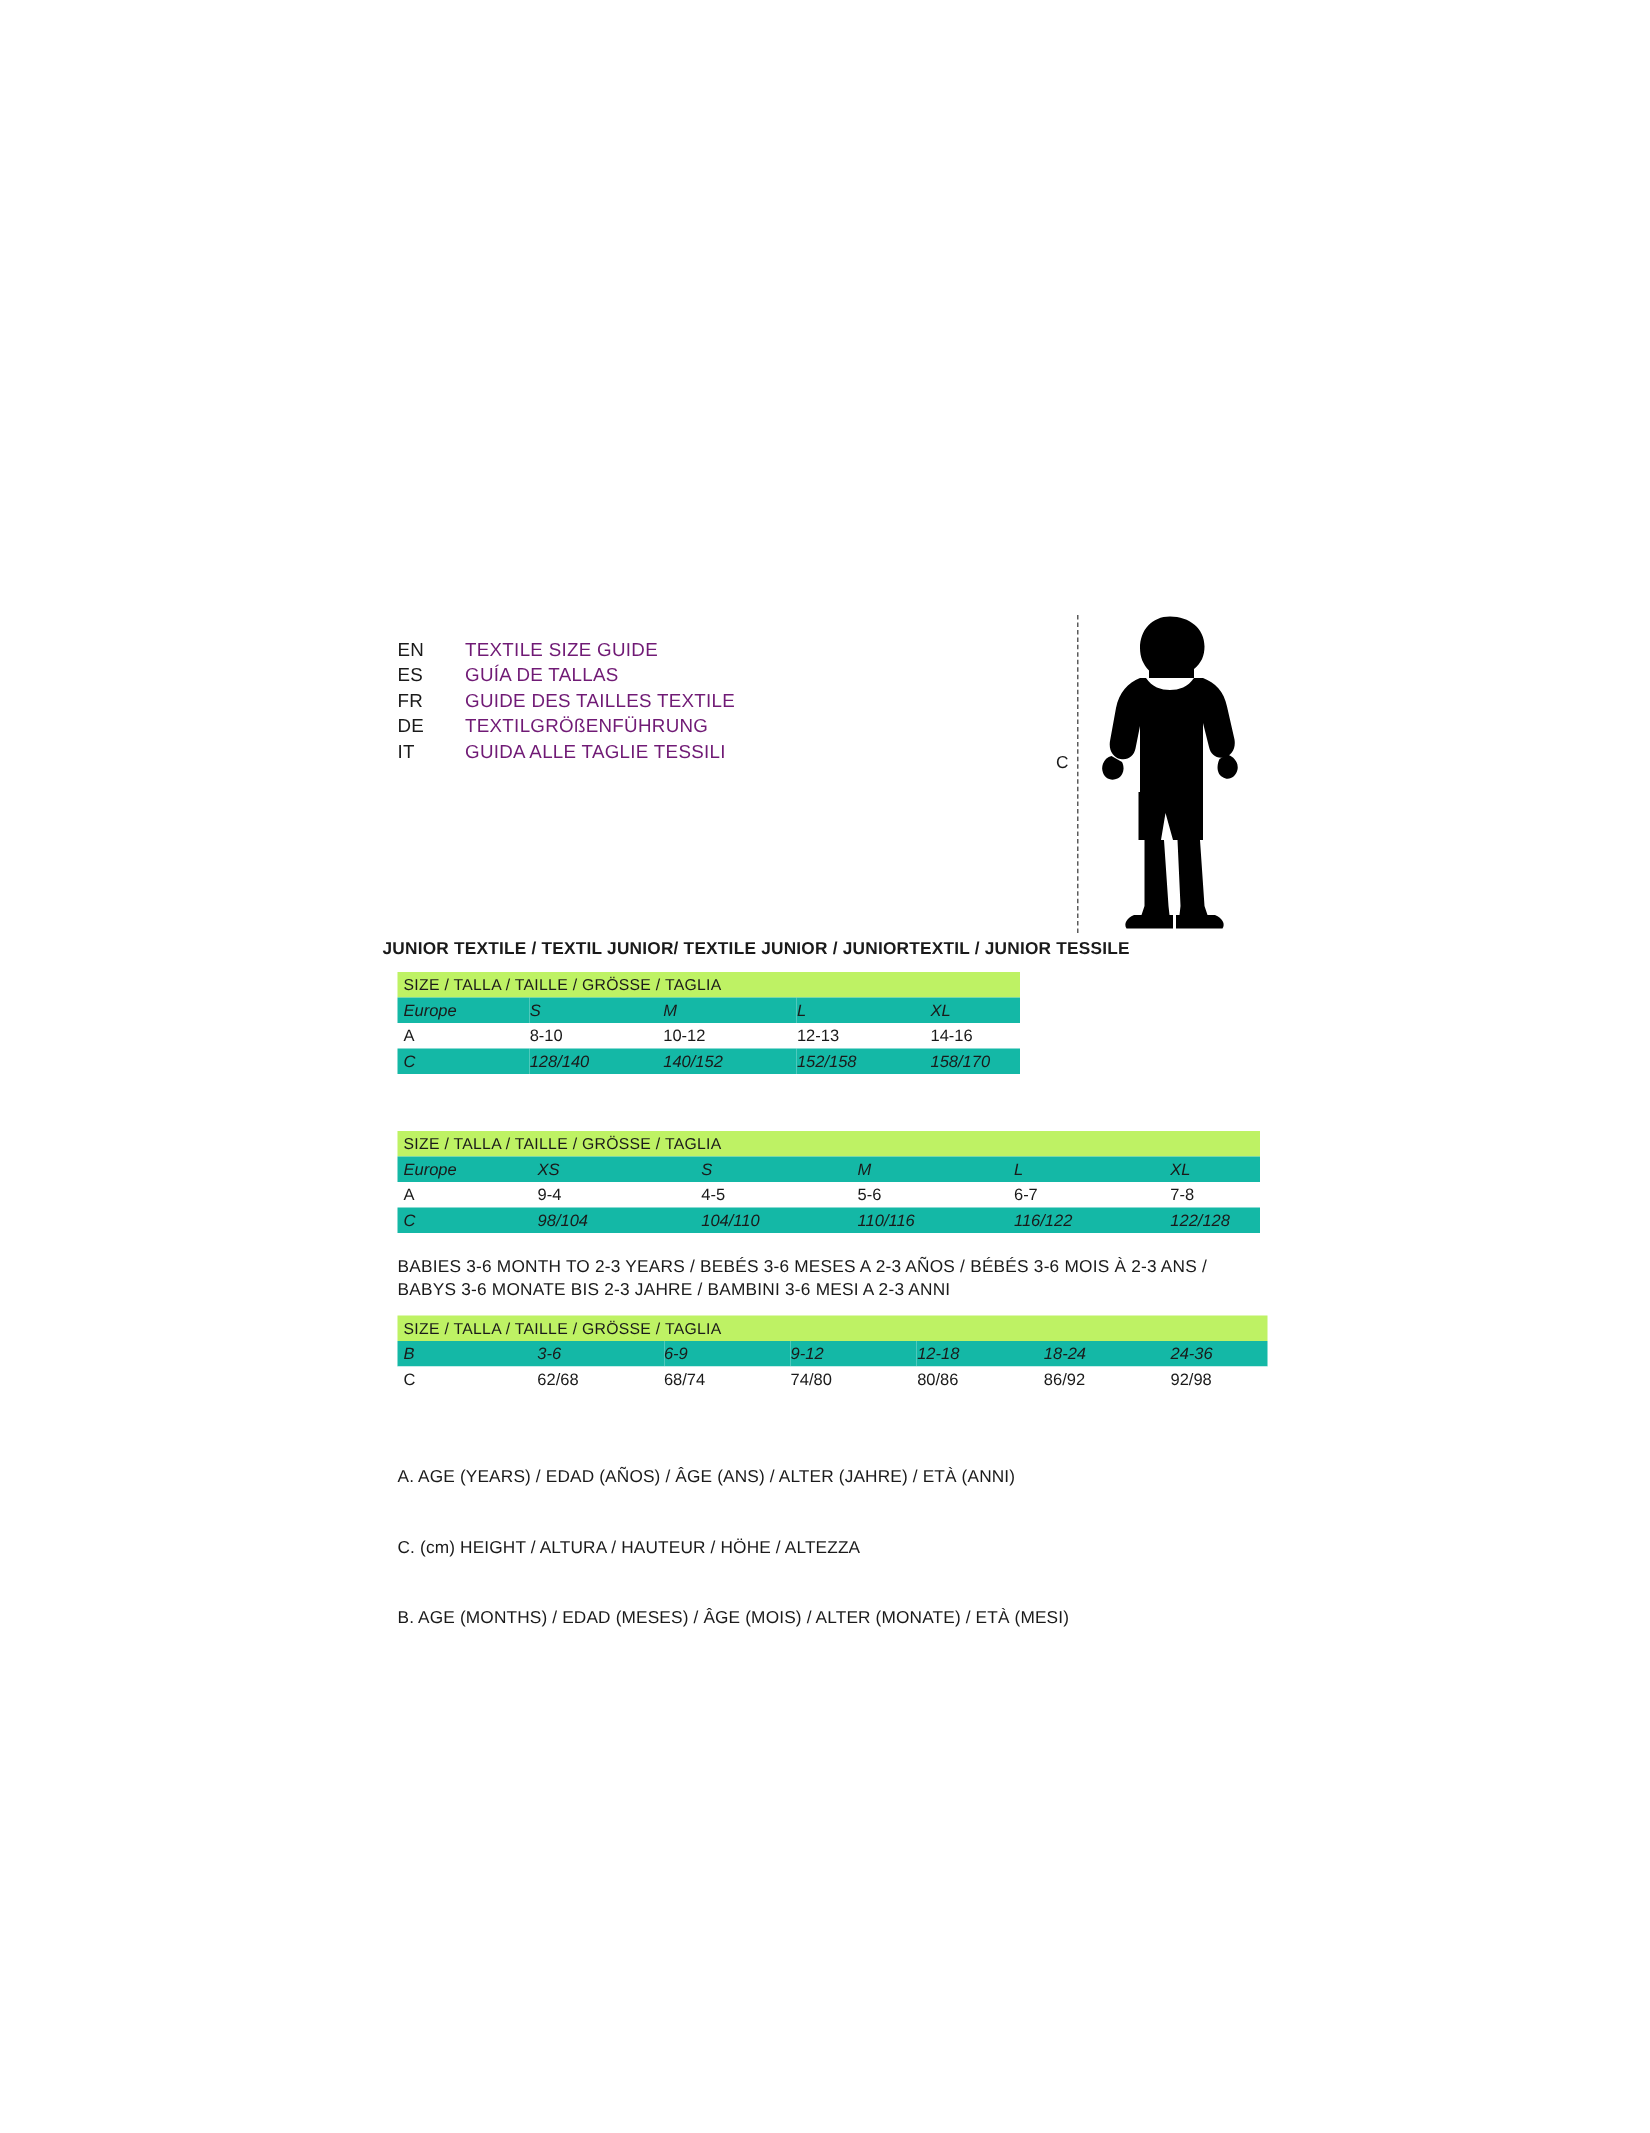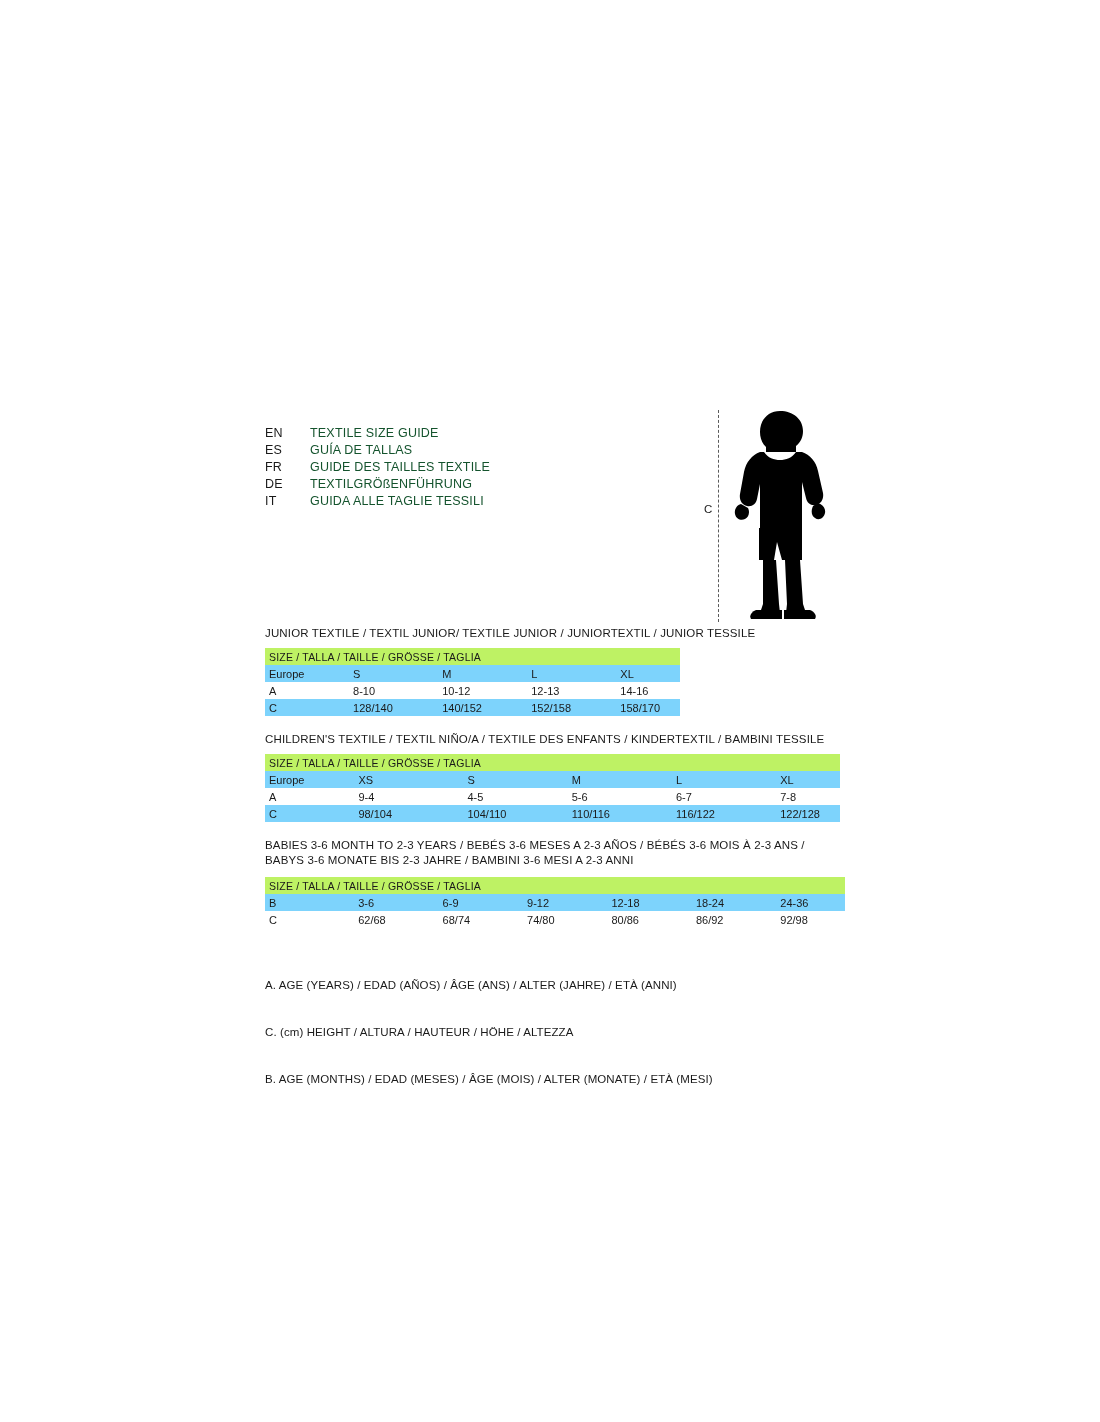--- a/index.html
+++ b/index.html
@@ -40,21 +40,21 @@
     white-space: nowrap;
   }
   .lang-code {
     width: 45px;
     flex: 0 0 45px;
     font-size: 12.5px;
     color: #1a1a1a;
   }
   .lang-text {
     font-size: 12.5px;
-    color: #14532d;
+    color: #701a75;
   }
 
   
   .figure-wrap {
     position: absolute;
     left: 700px;
     top: 408px;
     width: 180px;
     height: 225px;
   }
@@ -102,21 +102,22 @@
     vertical-align: middle;
     white-space: nowrap;
   }
   .hdr-row td {
     background: #bef264;
     font-size: 10.5px;
     letter-spacing: 0.2px;
     height: 16px;
   }
   .row-alt td {
-    background: #7dd3fc;
+    background: #14b8a6;
+    font-style: italic;
   }
   .row-plain td {
     background: #ffffff;
   }
   .cell-label {
     padding-left: 4px !important;
   }
   .cell-val {
     text-align: left;
   }
@@ -180,21 +181,21 @@
         <path d="M33 152 L33 196 L30 205 L50 205 L49 196 L46 152 Z"></path>
 
         <path d="M55 152 L57 196 L56 205 L76 205 L73 196 L70 152 Z"></path>
 
         <path d="M26 202 C21 204 19 208 21 211 L52 211 L52 202 Z"></path>
         <path d="M54 202 L54 211 L85 211 C87 208 85 204 80 202 Z"></path>
       </g>
     </svg>
   </div>
 
-  <div class="section-title" style="left:265px; top:626px;">JUNIOR TEXTILE / TEXTIL JUNIOR/ TEXTILE JUNIOR / JUNIORTEXTIL / JUNIOR TESSILE</div>
+  <div class="section-title" style="left:255px; top:626px;font-weight:bold;">JUNIOR TEXTILE / TEXTIL JUNIOR/ TEXTILE JUNIOR / JUNIORTEXTIL / JUNIOR TESSILE</div>
   <table class="size-table" style="left:265px; top:648px; width:415px;">
     <tbody>
         <tr class="hdr-row">
       <td class="cell-label" colspan="5">SIZE / TALLA / TAILLE / GRÖSSE / TAGLIA</td>
     </tr>
     <tr class="row-alt">
       <td class="cell-label" style="width:85px;">Europe</td>
       <td class="cell-val" style="width:90px;">S</td>
       <td class="cell-val" style="width:90px;">M</td>
       <td class="cell-val" style="width:90px;">L</td>
@@ -210,21 +211,20 @@
     <tr class="row-alt">
       <td class="cell-label">C</td>
       <td class="cell-val">128/140</td>
       <td class="cell-val">140/152</td>
       <td class="cell-val">152/158</td>
       <td class="cell-val">158/170</td>
     </tr>
   </tbody>
     </table>
 
-  <div class="section-title" style="left:265px; top:732px;">CHILDREN'S TEXTILE / TEXTIL NIÑO/A / TEXTILE DES ENFANTS / KINDERTEXTIL / BAMBINI TESSILE</div>
   <table class="size-table" style="left:265px; top:754px; width:575px;">
     <tbody>
         <tr class="hdr-row">
       <td class="cell-label" colspan="6">SIZE / TALLA / TAILLE / GRÖSSE / TAGLIA</td>
     </tr>
     <tr class="row-alt">
       <td class="cell-label" style="width:90px;">Europe</td>
       <td class="cell-val" style="width:110px;">XS</td>
       <td class="cell-val" style="width:105px;">S</td>
       <td class="cell-val" style="width:105px;">M</td>

